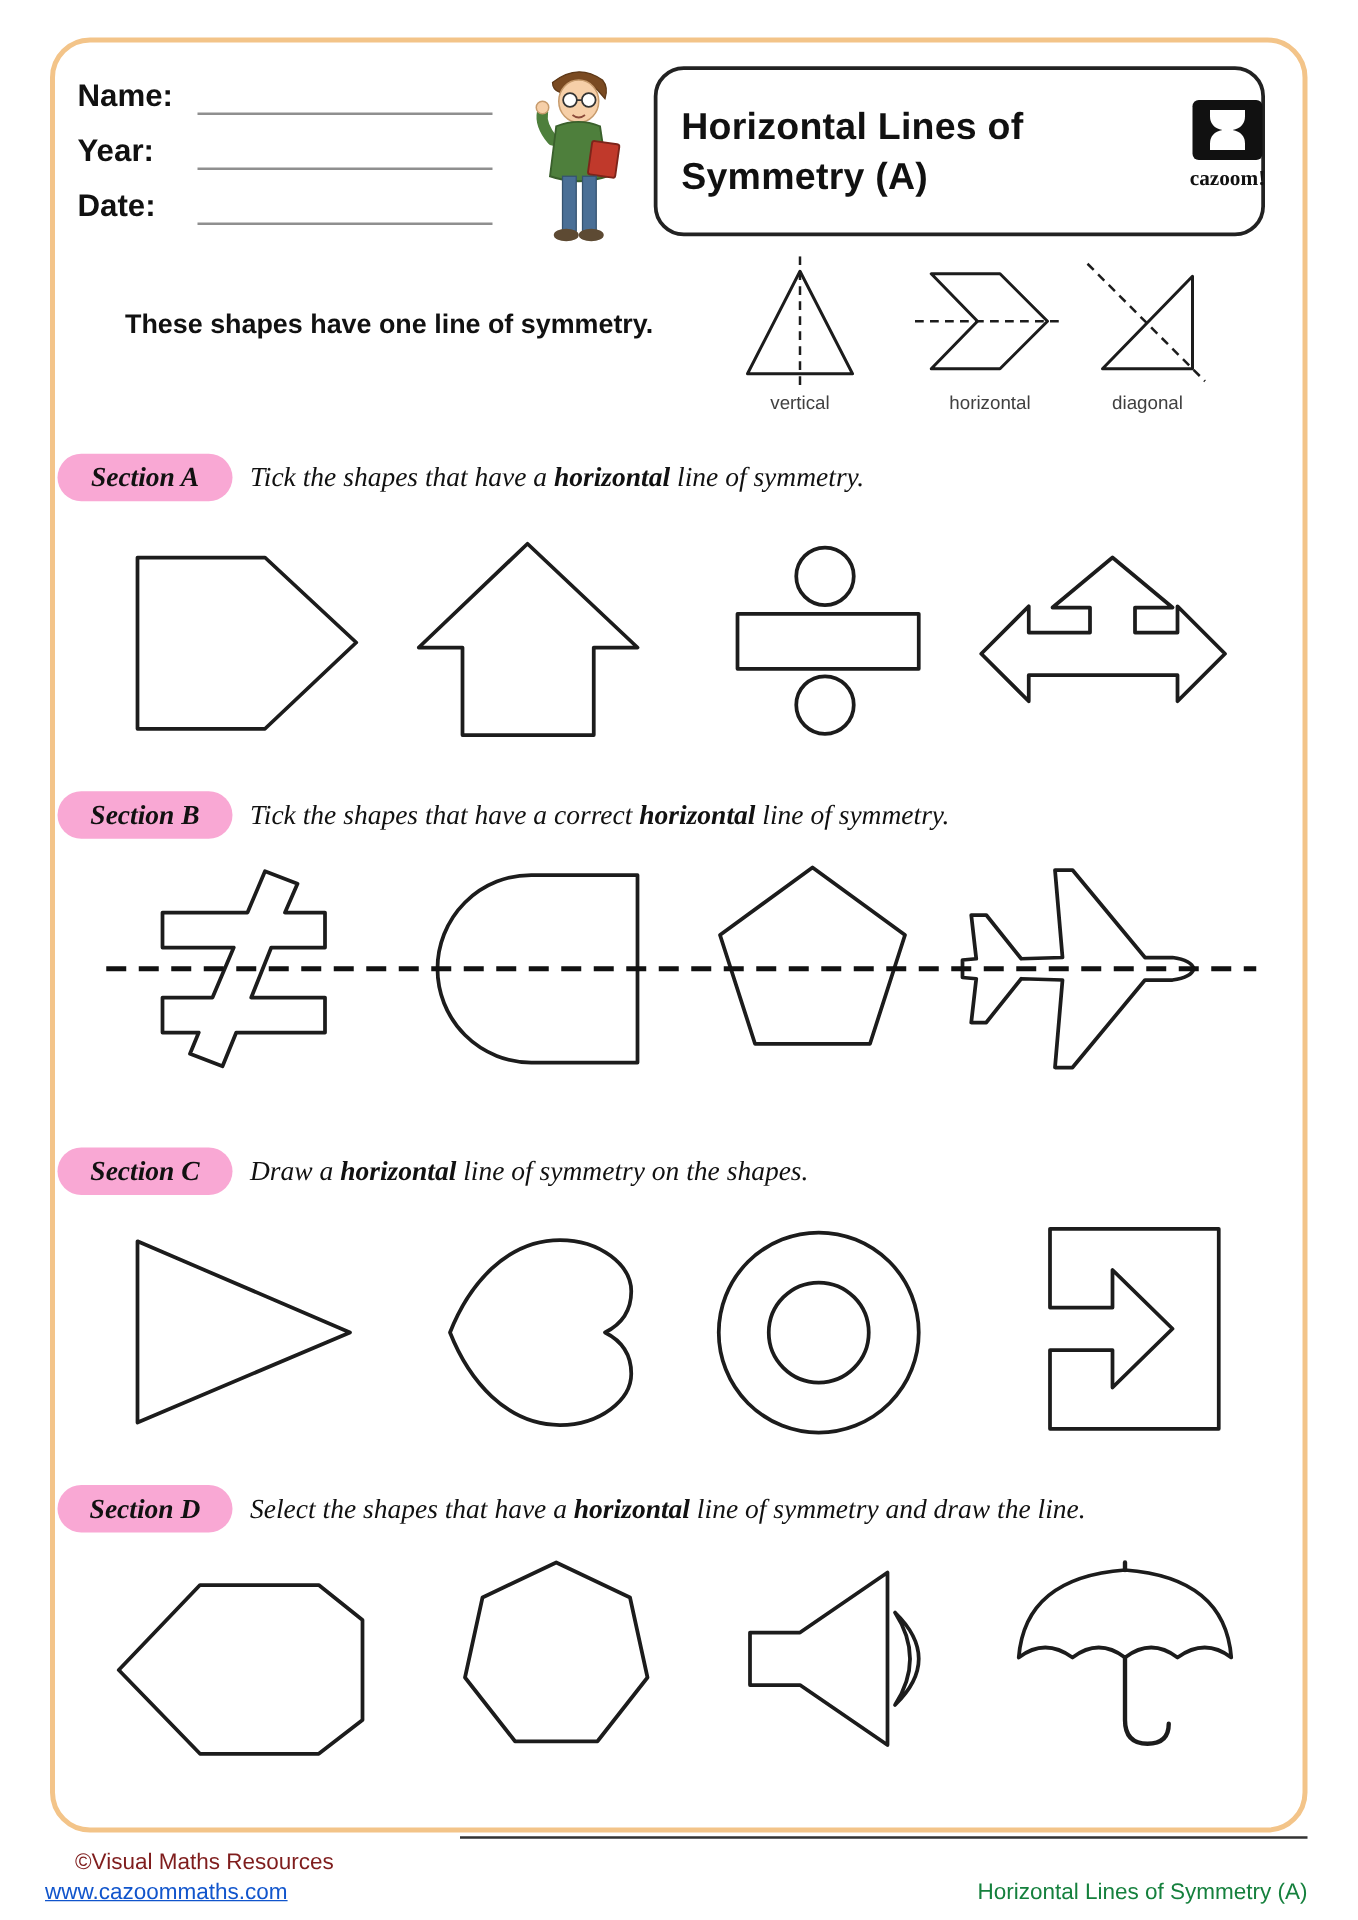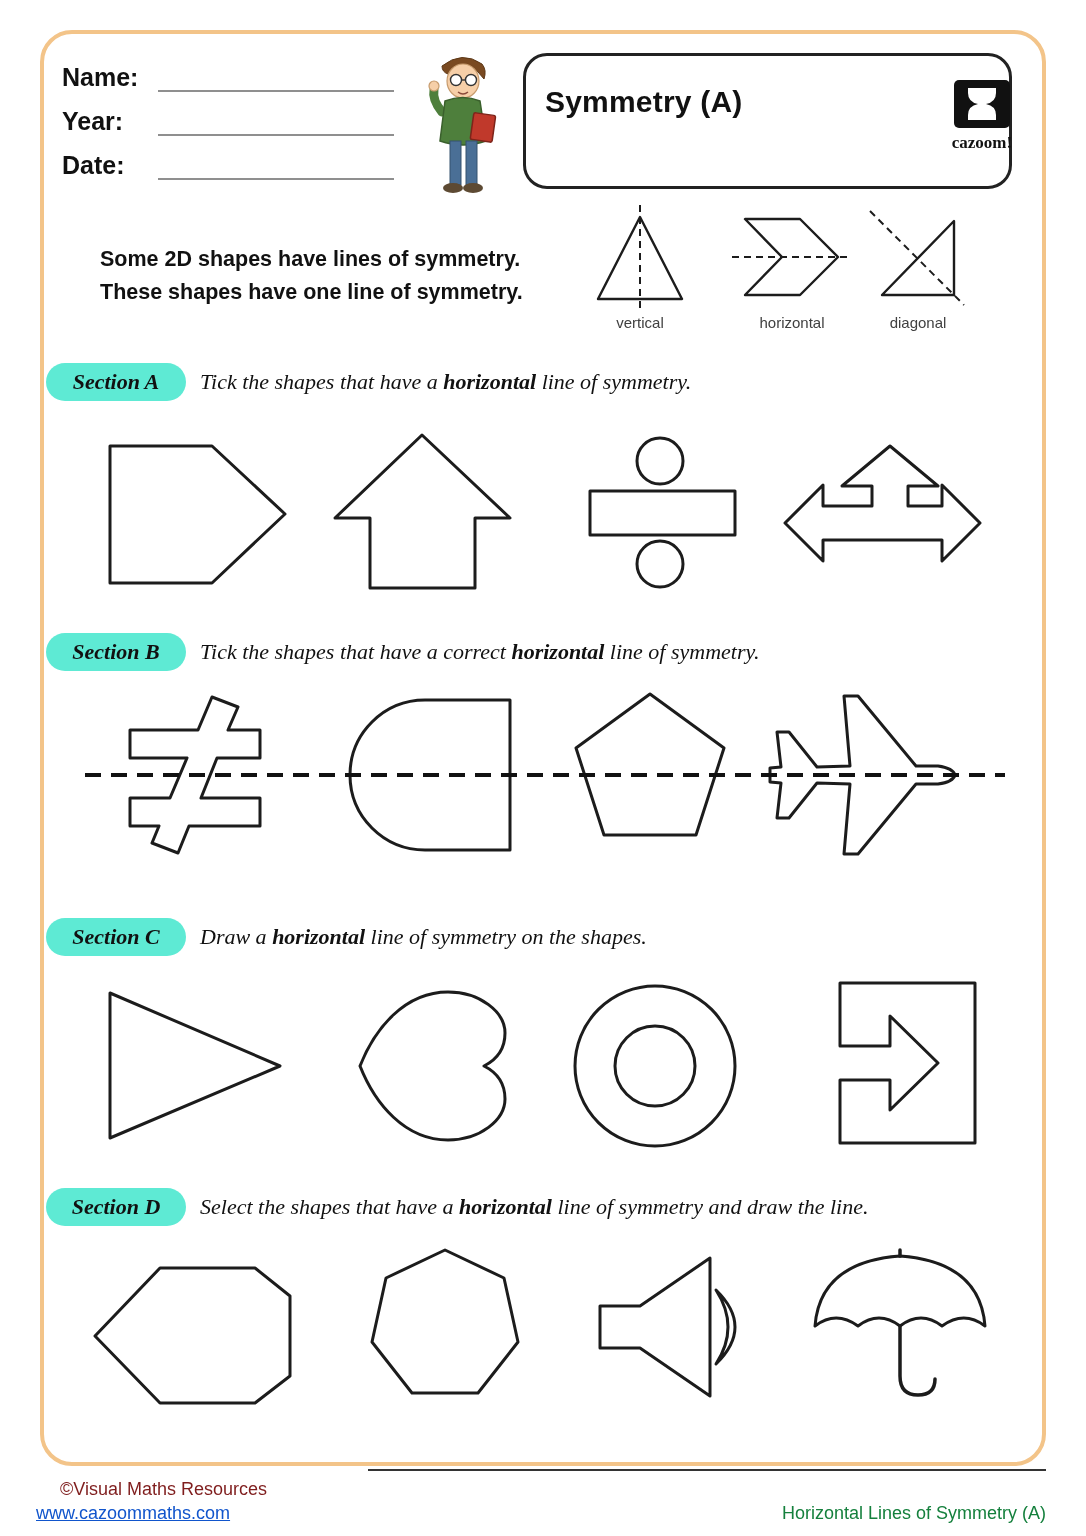--- a/index.html
+++ b/index.html
@@ -16,21 +16,21 @@
   }
   .field { left:62px; width:332px; height:34px; display:flex; align-items:flex-end; }
   .field-label { font-weight:bold; font-size:25px; width:96px; line-height:30px; }
   .field-line { flex:1; border-bottom:2px solid #8f8f8f; height:28px; }
   .title-box { left:523px; top:53px; width:489px; height:136px; border:3px solid #222; border-radius:24px; background:#fff; }
   .title-text { left:545px; top:82px; font-size:30px; font-weight:800; line-height:40px; letter-spacing:0.2px; }
   .logo-text { left:940px; top:133px; width:84px; text-align:center; font-family:"Liberation Serif", serif; font-weight:bold; font-size:17px; }
   .intro { left:100px; top:243px; font-size:21.5px; font-weight:bold; line-height:33px; }
   .ex-label { top:314px; font-size:15px; color:#404040; transform:translateX(-50%); white-space:nowrap; }
   .section-pill {
-    left:46px; width:140px; height:38px; background:#5eead4; border-radius:19px;
+    left:46px; width:140px; height:38px; background:#f9a8d4; border-radius:19px;
     display:flex; align-items:center; justify-content:center;
     font-family:"Liberation Serif", serif; font-style:italic; font-weight:bold; font-size:22px;
   }
   .instruction {
     left:200px; height:38px; line-height:38px; white-space:nowrap;
     font-family:"Liberation Serif", serif; font-style:italic; font-size:22px;
   }
   .instruction b { font-weight:bold; }
   .shape { fill:#ffffff; stroke:#1c1c1c; stroke-width:3; stroke-linejoin:round; }
   .thin  { fill:#ffffff; stroke:#1c1c1c; stroke-width:2.4; stroke-linejoin:round; }
@@ -72,31 +72,31 @@
   <path d="M33,53 Q51,46 68,53 L74,93 Q51,101 28,93 Z" fill="#4e7f3c" stroke="#3a602c" stroke-width="1.5"></path>
   <rect x="60" y="66" width="22" height="27" rx="2" fill="#c0392b" stroke="#7d241a" stroke-width="1.5" transform="rotate(8 71 79)"></rect>
   <rect x="38" y="93" width="11" height="44" fill="#4a6f96" stroke="#35526f" stroke-width="1"></rect>
   <rect x="54" y="93" width="11" height="44" fill="#4a6f96" stroke="#35526f" stroke-width="1"></rect>
   <ellipse cx="41" cy="140" rx="10" ry="5" fill="#5d4a33"></ellipse>
   <ellipse cx="61" cy="140" rx="10" ry="5" fill="#5d4a33"></ellipse>
 </svg>
 
 <div class="abs title-box"></div>
 <div class="abs title-text">
+  <div>Horizontal Lines of</div>
   <div>Symmetry (A)</div>
 </div>
 
 <svg class="abs" style="left:948px; top:80px" width="68" height="52" viewBox="0 0 68 52">
   <rect x="6" y="0" width="56" height="48" rx="5" fill="#111"></rect>
   <path d="M20,8 L48,8 L48,13 Q48,22 38,24 Q48,26 48,35 L48,40 L20,40 L20,35 Q20,26 30,24 Q20,22 20,13 Z" fill="#fff"></path>
 </svg>
 <div class="abs logo-text">cazoom!</div>
 
 <div class="abs intro">
-  <div>Some 2D shapes have lines of symmetry.</div>
   <div>These shapes have one line of symmetry.</div>
 </div>
 
 <svg class="abs" style="left:560px; top:205px" width="460" height="112" viewBox="0 0 460 112">
   <g>
     <polygon class="thin" points="80,12 122,94 38,94"></polygon>
     <line class="dash-thin" x1="80" y1="0" x2="80" y2="106"></line>
   </g>
   <g>
     <polygon class="thin" points="185,14 240,14 278,52 240,90 185,90 222,52"></polygon>

